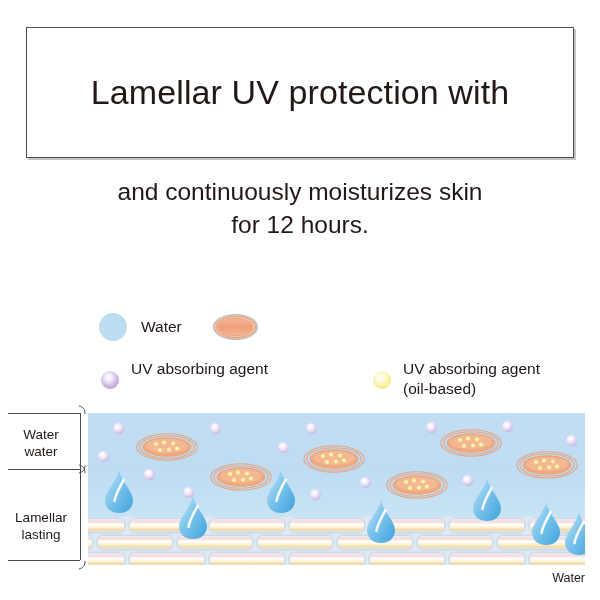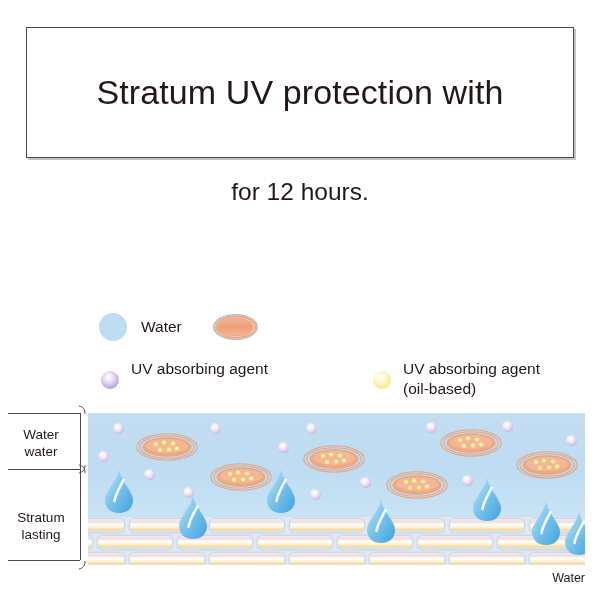--- a/index.html
+++ b/index.html
@@ -118,25 +118,26 @@
     font-size:12.5px;color:#231815;
   }
 </style>
 </head>
 <body>
 
 <div id="root">
 
   <div class="title-box">
     <div class="title-text">
-      <span>Stratum UV protection with</span><br>
+      <span>Lamellar UV protection with</span><br>
     </div>
   </div>
 
   <div class="subtitle">
+    <div>and continuously moisturizes skin</div>
     <div>for 12 hours.</div>
   </div>
 
   <div class="legend">
 
     <div class="legend-row" style="left:99px;top:8px;">
       <span class="sw-water"></span>
       <span class="legend-label" style="margin-left:14px;">Water</span>
     </div>
 
@@ -165,21 +166,21 @@
   </div>
 
   <div class="diagram">
 
     <div class="side-labels">
       <div class="side-label" style="left:2px;top:22px;">
         <span>Water</span><br>
         <span>water</span>
       </div>
       <div class="side-label" style="left:2px;top:105px;">
-        <span>Stratum</span><br>
+        <span>Lamellar</span><br>
         <span>lasting</span>
       </div>
 
       <div class="rule" style="left:8px;top:8px;width:72px;"></div>
       <div class="rule" style="left:8px;top:64px;width:72px;"></div>
       <div class="rule" style="left:8px;top:155px;width:72px;"></div>
 
       <div class="vrule" style="left:80px;top:8px;height:56px;"></div>
       <div class="vrule" style="left:80px;top:64px;height:91px;"></div>
       <svg style="position:absolute;left:76px;top:0;" width="14" height="170">

